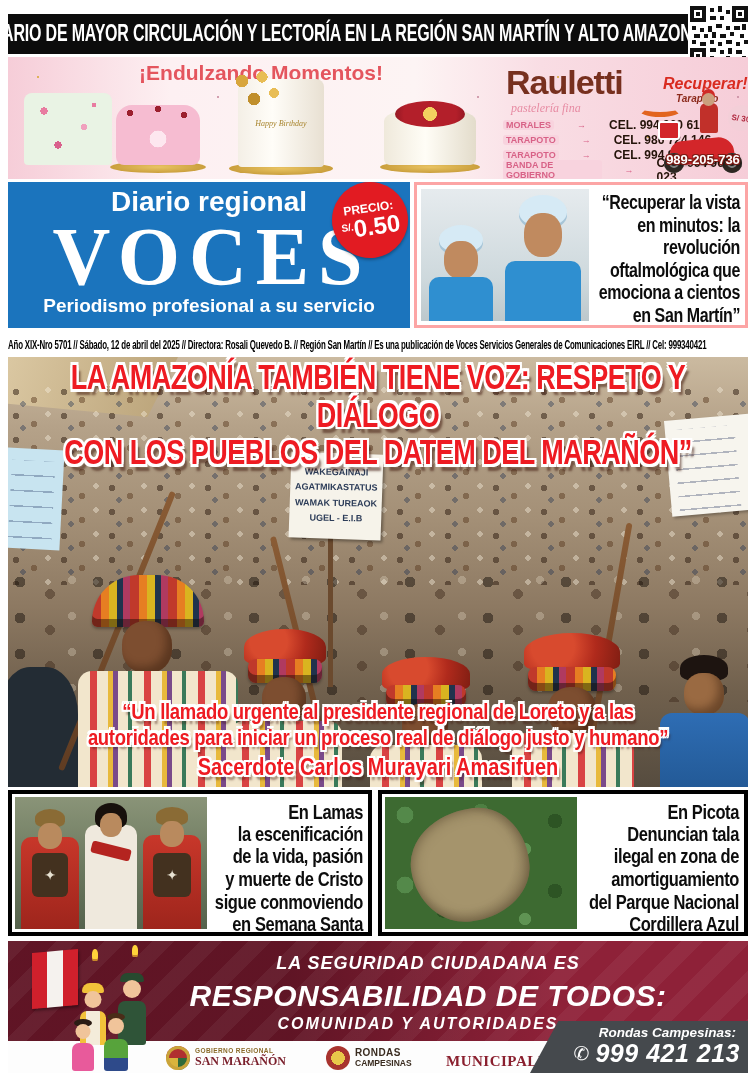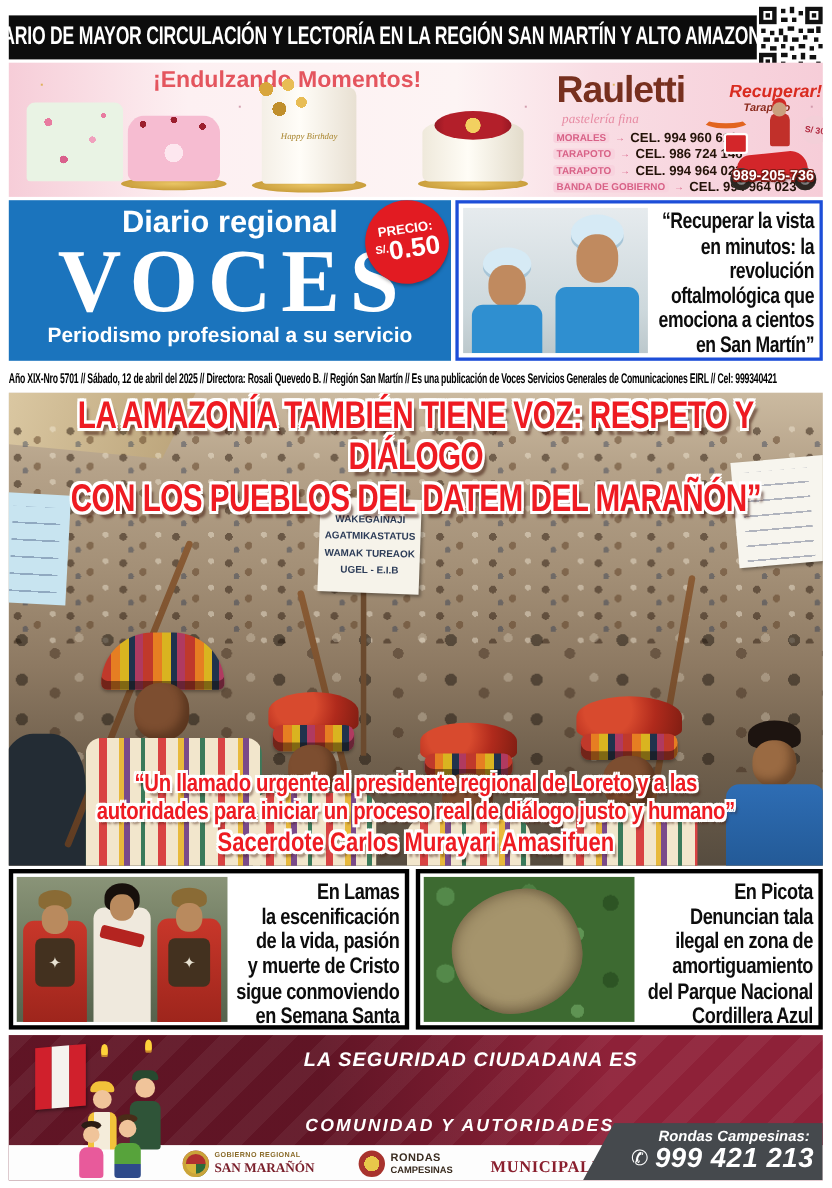--- a/index.html
+++ b/index.html
@@ -49,21 +49,21 @@
   .cake4 .top-flower { position:absolute; left:50%; top:-6px; transform:translateX(-50%);
     width:70px; height:26px; border-radius:50%;
     background:radial-gradient(circle at 50% 50%, #f2d060 0 18%, #b31f2a 19% 70%, #8e1622 100%); }
 
   .brand { position:absolute; left:498px; top:6px; color:#77301f; font-weight:700; font-size:34px; letter-spacing:-1px; }
   .brand-smile { position:absolute; left:630px; top:44px; width:44px; height:16px; border:5px solid transparent;
     border-bottom:5px solid #e2641f; border-radius:50%; }
   .brand-sub { position:absolute; left:503px; top:44px; color:#e78ba3; font-style:italic; font-size:12px;
     font-family:"Liberation Serif", serif; }
   .loc-rows { position:absolute; left:495px; top:60px; }
-  .loc-row { display:flex; align-items:center; gap:5px; height:15px; }
+  .loc-row { display:flex; align-items:center; gap:23px; height:15px; }
   .loc-place { color:#d86287; font-weight:700; font-size:9px; background:#f8d3de; padding:0 3px; border-radius:3px; }
   .loc-arrow { color:#d86287; font-size:9px; }
   .loc-phone { color:#241309; font-weight:700; font-size:12px; }
 
   .delivery-label { position:absolute; left:655px; top:18px; color:#d92b20; font-weight:700; font-style:italic; font-size:16px; }
   .delivery-city { position:absolute; left:668px; top:36px; color:#8c2a1c; font-weight:700; font-style:italic; font-size:10px; }
   .scooter { position:absolute; left:648px; top:50px; width:94px; height:66px; }
   .s-wheel { position:absolute; bottom:0; width:20px; height:20px; border-radius:50%; background:#2e2722;
     box-shadow:inset 0 0 0 5px #2e2722, inset 0 0 0 7px #888; }
   .s-wheel.w1 { left:8px; } .s-wheel.w2 { right:8px; }
@@ -84,21 +84,21 @@
     font-family:"Liberation Serif", serif; transform:scaleY(1.02); }
   .voces-slogan { color:#fff; font-weight:700; font-size:19px; margin-top:1px; }
   .price-badge { position:absolute; right:2px; top:0px; width:76px; height:76px; border-radius:50%; background:#e21b22;
     color:#fff; display:flex; flex-direction:column; align-items:center; justify-content:center; transform:rotate(-8deg);
     box-shadow:0 2px 3px rgba(0,0,0,.3); }
   .price-label { font-weight:700; font-size:12px; }
   .price-row { display:flex; align-items:flex-start; }
   .price-cur { font-size:10px; font-weight:700; margin-top:4px; }
   .price-val { font-size:24px; font-weight:700; line-height:1; }
 
-  .eye-box { position:absolute; left:414px; top:182px; width:334px; height:146px; border:3px solid #1d4ed8; background:#fff; }
+  .eye-box { position:absolute; left:414px; top:182px; width:334px; height:146px; border:3px solid #fca5a5; background:#fff; }
   .eye-photo { position:absolute; left:4px; top:4px; bottom:4px; width:168px;
     background:linear-gradient(180deg,#e6ebee,#cdd8dc 70%,#bcc8cc); overflow:hidden; }
   .surgeon { position:absolute; bottom:0; }
   .s-cap { position:absolute; border-radius:50% 50% 40% 40%; background:#d6eaf5; box-shadow:inset 0 -3px 0 rgba(120,160,185,.5); }
   .s-face { position:absolute; border-radius:45%; background:#c08a5f; }
   .s-gown { position:absolute; bottom:0; border-radius:10px 10px 0 0; background:#2f8fd0; }
   .eye-headline { position:absolute; right:5px; top:6px; width:154px; text-align:right; color:#0d0d0d; font-weight:700;
     font-size:16px; line-height:1.1; letter-spacing:-0.4px; white-space:pre-line; transform:scaleY(1.28); transform-origin:top right; }
 
   
@@ -529,20 +529,21 @@
         <div class="c-body" style="width:22px; height:28px; background:#e85a9b;"></div>
       </div>
       <div class="char" style="left:36px; bottom:0; width:28px; height:58px;">
         <div class="c-hat" style="top:0; width:18px; height:8px; background:#4a2c18; border-radius:50%;"></div>
         <div class="c-head" style="top:5px; width:16px; height:16px;"></div>
         <div class="c-body" style="width:24px; height:32px; background:linear-gradient(180deg,#57a33b 0 60%,#2e4a8a 60%);"></div>
       </div>
     </div>
 
     <div class="footer-line1">LA SEGURIDAD CIUDADANA ES</div>
+    <div class="footer-line2">RESPONSABILIDAD DE TODOS:</div>
     <div class="footer-line3">COMUNIDAD Y AUTORIDADES</div>
 
     <div class="org" style="left:158px;">
       <div class="seal gore"></div>
       <div class="org-col">
         <span class="org-top">GOBIERNO REGIONAL</span>
         <span class="org-name">SAN MARAÑÓN</span>
       </div>
     </div>
     <div class="org org2" style="left:318px;">

